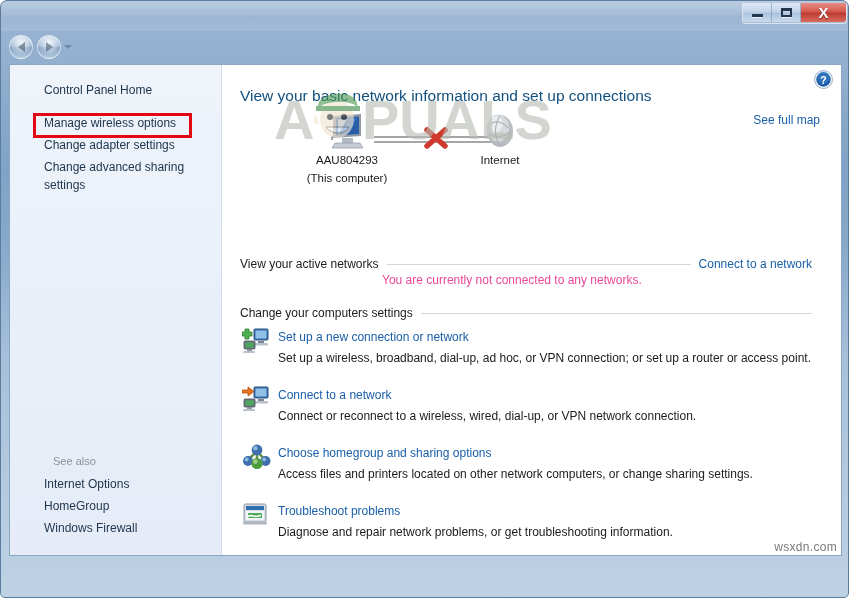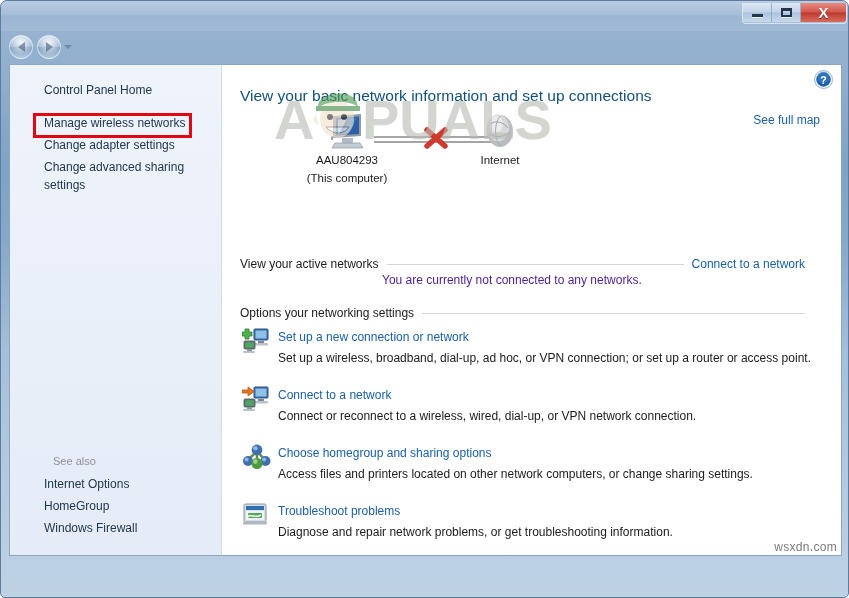--- a/index.html
+++ b/index.html
@@ -351,21 +351,21 @@
     height: 2px;
     background: #a6a6a6;
   }
   .link-line.l1 { top: 5px; }
   .link-line.l2 { top: 10px; }
 
   
   .section-head {
     position: absolute;
     left: 18px;
-    right: 36px;
+    right: 29px;
     display: flex;
     align-items: center;
     font-size: 12px;
     color: #1b1b1b;
     white-space: nowrap;
   }
   .section-head .rule {
     flex: 1 1 auto;
     height: 1px;
     background: #d6d6d6;
@@ -377,21 +377,21 @@
     cursor: default;
   }
   #head-active { top: 192px; }
   #head-change { top: 241px; }
   #head-change .rule { margin-right: 0; }
 
   #no-networks {
     position: absolute;
     left: 160px; top: 208px;
     font-size: 12px;
-    color: #4c1d95;
+    color: #ec4899;
   }
 
   
   #task-list {
     position: absolute;
     left: 18px; top: 262px;
     right: 14px;
   }
   .task {
     position: relative;
@@ -506,21 +506,21 @@
         </svg>
       </span>
     </div>
   </div>
 
   <div id="client">
 
     <div id="sidebar">
       <div id="sidebar-group-main">
         <div id="sidebar-item-home" class="side-link">Control Panel Home</div>
-        <div class="side-link">Manage wireless networks</div>
+        <div class="side-link">Manage wireless options</div>
         <div class="side-link">Change adapter settings</div>
         <div class="side-link wrap">Change advanced sharing settings</div>
       </div>
 
       <div id="highlight-box"></div>
 
       <div id="see-also">
         <div id="see-also-label">See also</div>
         <div class="side-link">Internet Options</div>
         <div class="side-link">HomeGroup</div>
@@ -585,21 +585,21 @@
       </div>
 
       <div class="section-head" id="head-active">
         <span>View your active networks</span>
         <span class="rule"></span>
         <span class="right-link">Connect to a network</span>
       </div>
       <div id="no-networks">You are currently not connected to any networks.</div>
 
       <div class="section-head" id="head-change">
-        <span>Options your networking settings</span>
+        <span>Change your computers settings</span>
         <span class="rule"></span>
       </div>
 
       <div id="watermark-appuals">
         <svg width="300" height="66" viewBox="0 0 300 66">
           <text x="0" y="56" font-size="56" font-weight="bold" fill="#b9bcb4" font-family="Liberation Sans, sans-serif">A</text>
           <g transform="translate(36,2)">
             <ellipse cx="27" cy="34" rx="17" ry="19" fill="#f2e3cf"></ellipse>
             <path d="M8 20 C10 6, 44 4, 47 18 L48 23 C44 15, 12 15, 9 24 Z" fill="#4f9b55"></path>
             <path d="M6 21 L50 21 L50 26 L6 26 Z" fill="#3f8a47"></path>

